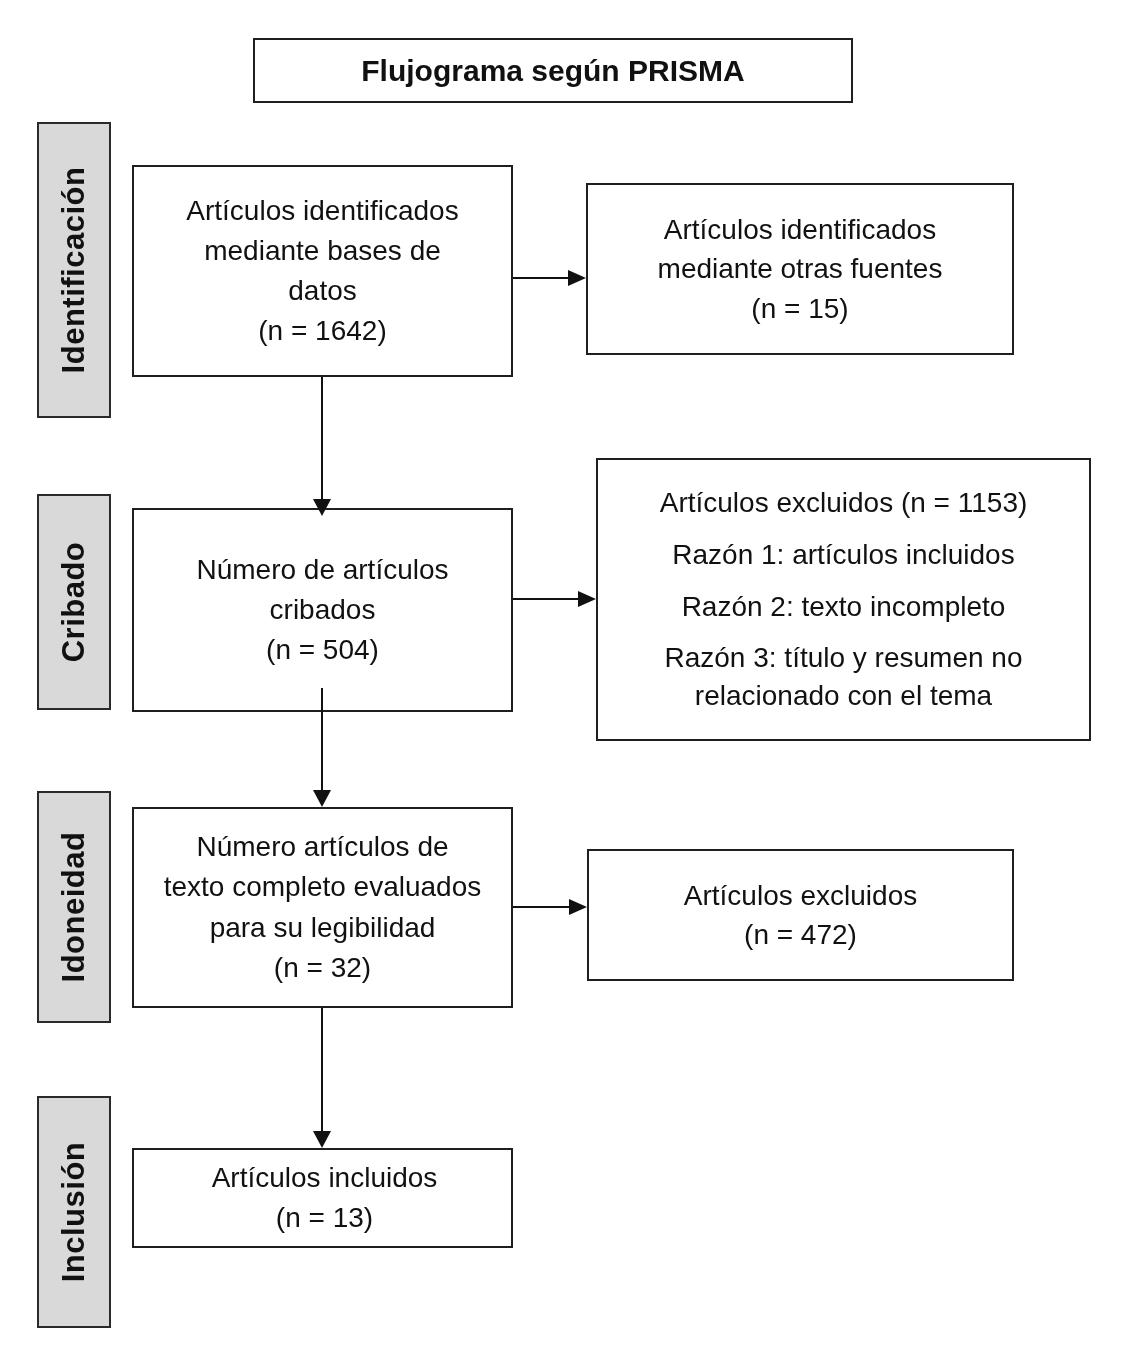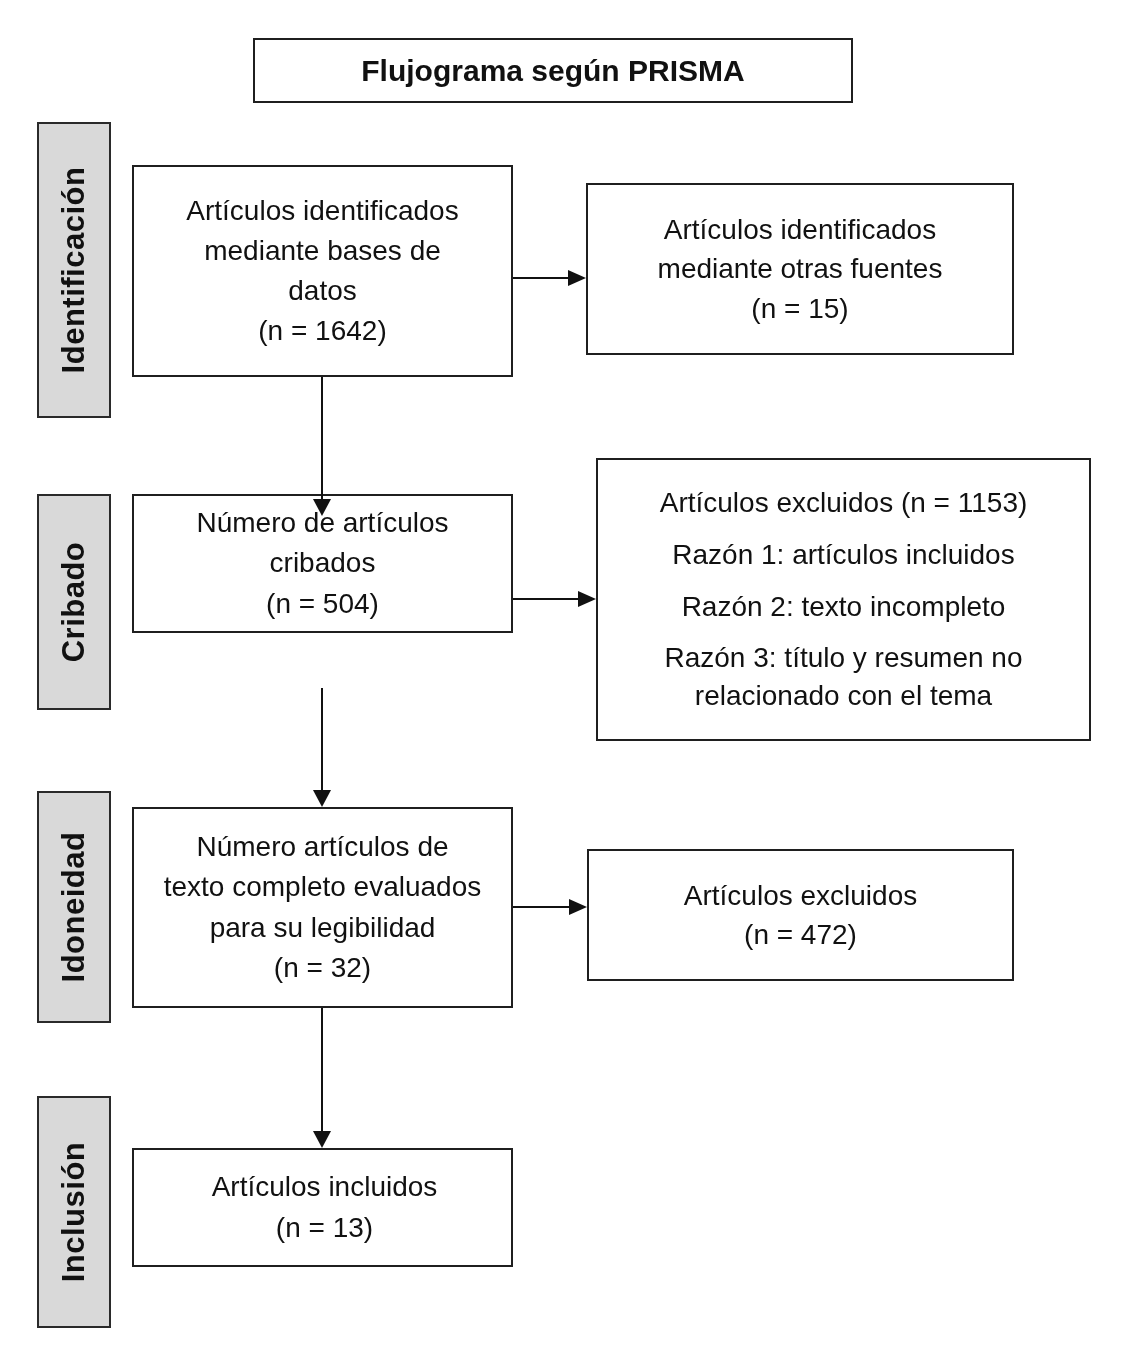--- a/index.html
+++ b/index.html
@@ -56,23 +56,23 @@
 
   .flow {
     left: 132px;
     width: 381px;
     font-size: 28px;
     line-height: 1.43;
     white-space: pre-line;
     padding: 0 8px;
   }
   .flow-1 { top: 165px;  height: 212px; }
-  .flow-2 { top: 494px;  height: 139px; }
+  .flow-2 { top: 508px;  height: 204px; }
   .flow-3 { top: 807px;  height: 201px; }
-  .flow-4 { top: 1148px; height: 119px; padding-left: 12px; }
+  .flow-4 { top: 1148px; height: 100px; padding-left: 12px; }
 
   .side {
     font-size: 28px;
     line-height: 1.4;
     white-space: pre-line;
     padding: 0 8px;
   }
   .side-1 { left: 586px; top: 183px; width: 428px; height: 172px; }
   .side-3 { left: 587px; top: 849px; width: 427px; height: 132px; }
 

